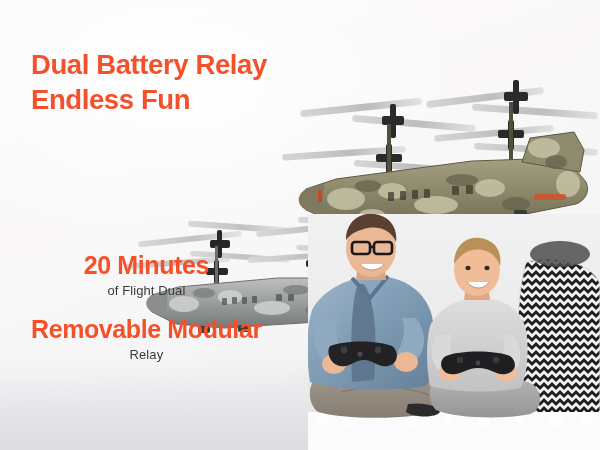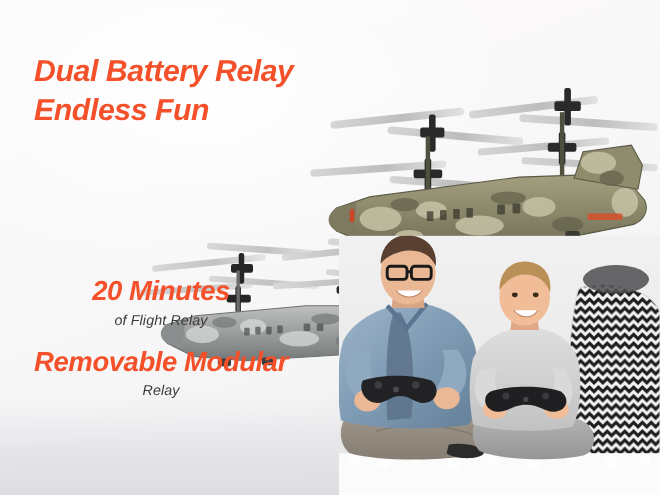--- a/index.html
+++ b/index.html
@@ -7,21 +7,20 @@
     padding: 0;
     background: #ffffff;
   }
   #ad-banner {
     position: relative;
     width: 600px;
     height: 450px;
     overflow: hidden;
     font-family: "Liberation Sans", sans-serif;
     background: linear-gradient(160deg, #fdfbfb 0%, #faf8f9 30%, #f7f6f7 60%, #eeeeef 100%);
-    font-style: italic;
   }
   
   .bg-shade {
     position: absolute;
     inset: 0;
     background:
       radial-gradient(ellipse 70% 55% at 30% 18%, rgba(255,255,255,0.95) 0%, rgba(255,255,255,0) 70%),
       radial-gradient(ellipse 60% 40% at 88% 92%, rgba(222,222,226,0.75) 0%, rgba(222,222,226,0) 72%);
     pointer-events: none;
   }
@@ -261,21 +260,21 @@
       </g>
     </svg>
   </div>
 
   <div class="headline">Dual Battery Relay
 Endless Fun</div>
 
   <div class="features">
     <div class="feature">
       <div class="feature-title">20 Minutes</div>
-      <div class="feature-sub">of Flight Relay</div>
+      <div class="feature-sub">of Flight Dual</div>
     </div>
     <div class="feature">
       <div class="feature-title">Removable Modular</div>
       <div class="feature-sub">Relay</div>
     </div>
   </div>
 
   <div class="photo">
     <svg width="292" height="236" viewBox="0 0 292 236">
       <defs>

